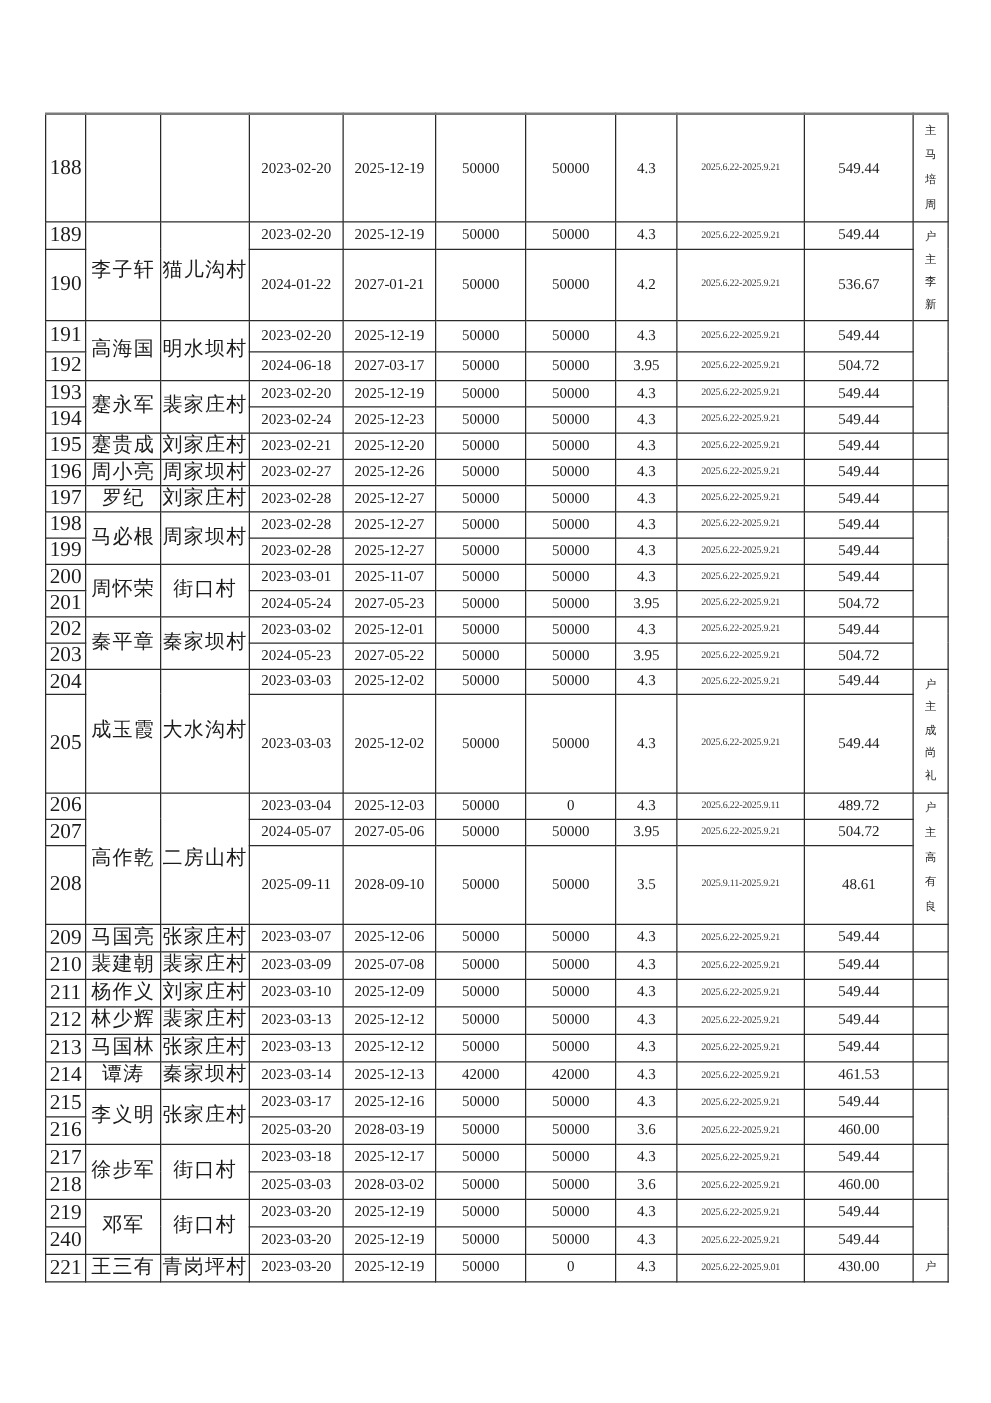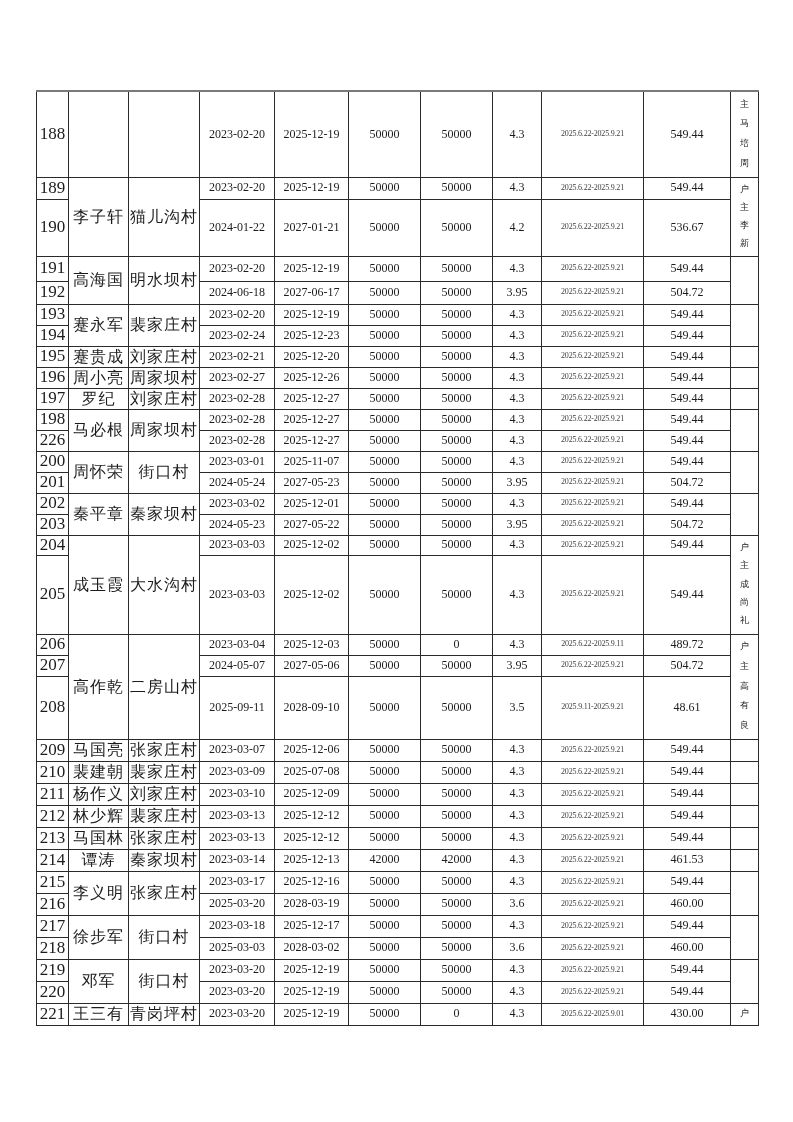--- a/index.html
+++ b/index.html
@@ -122,21 +122,21 @@
           <td class="c-num">4.3</td>
           <td class="c-period">2025.6.22-2025.9.21</td>
           <td class="c-num">549.44</td>
           <td class="c-remark" rowspan="2">
             <div class="remark-stack"></div>
           </td>
         </tr>
         <tr style="height: 23px; padding-left: 23px;">
           <td class="c-id">192</td>
           <td class="c-date">2024-06-18</td>
-          <td class="c-date">2027-06-17</td>
+          <td class="c-date">2027-03-17</td>
           <td class="c-num">50000</td>
           <td class="c-num">50000</td>
           <td class="c-num">3.95</td>
           <td class="c-period">2025.6.22-2025.9.21</td>
           <td class="c-num">504.72</td>
         </tr>
         <tr style="height: 21px;">
           <td class="c-id">193</td>
           <td class="c-name" rowspan="2">蹇永军</td>
           <td class="c-name" rowspan="2">裴家庄村</td>
@@ -215,21 +215,21 @@
           <td class="c-num">50000</td>
           <td class="c-num">50000</td>
           <td class="c-num">4.3</td>
           <td class="c-period">2025.6.22-2025.9.21</td>
           <td class="c-num">549.44</td>
           <td class="c-remark" rowspan="2">
             <div class="remark-stack"></div>
           </td>
         </tr>
         <tr style="height: 21px;">
-          <td class="c-id">226</td>
+          <td class="c-id">199</td>
           <td class="c-date">2023-02-28</td>
           <td class="c-date">2025-12-27</td>
           <td class="c-num">50000</td>
           <td class="c-num">50000</td>
           <td class="c-num">4.3</td>
           <td class="c-period">2025.6.22-2025.9.21</td>
           <td class="c-num">549.44</td>
         </tr>
         <tr style="height: 21px;">
           <td class="c-id">200</td>
@@ -502,21 +502,21 @@
           <td class="c-num">50000</td>
           <td class="c-num">50000</td>
           <td class="c-num">4.3</td>
           <td class="c-period">2025.6.22-2025.9.21</td>
           <td class="c-num">549.44</td>
           <td class="c-remark" rowspan="2">
             <div class="remark-stack"></div>
           </td>
         </tr>
         <tr style="height: 22px;">
-          <td class="c-id">220</td>
+          <td class="c-id">240</td>
           <td class="c-date">2023-03-20</td>
           <td class="c-date">2025-12-19</td>
           <td class="c-num">50000</td>
           <td class="c-num">50000</td>
           <td class="c-num">4.3</td>
           <td class="c-period">2025.6.22-2025.9.21</td>
           <td class="c-num">549.44</td>
         </tr>
         <tr style="height: 22px;">
           <td class="c-id">221</td>

